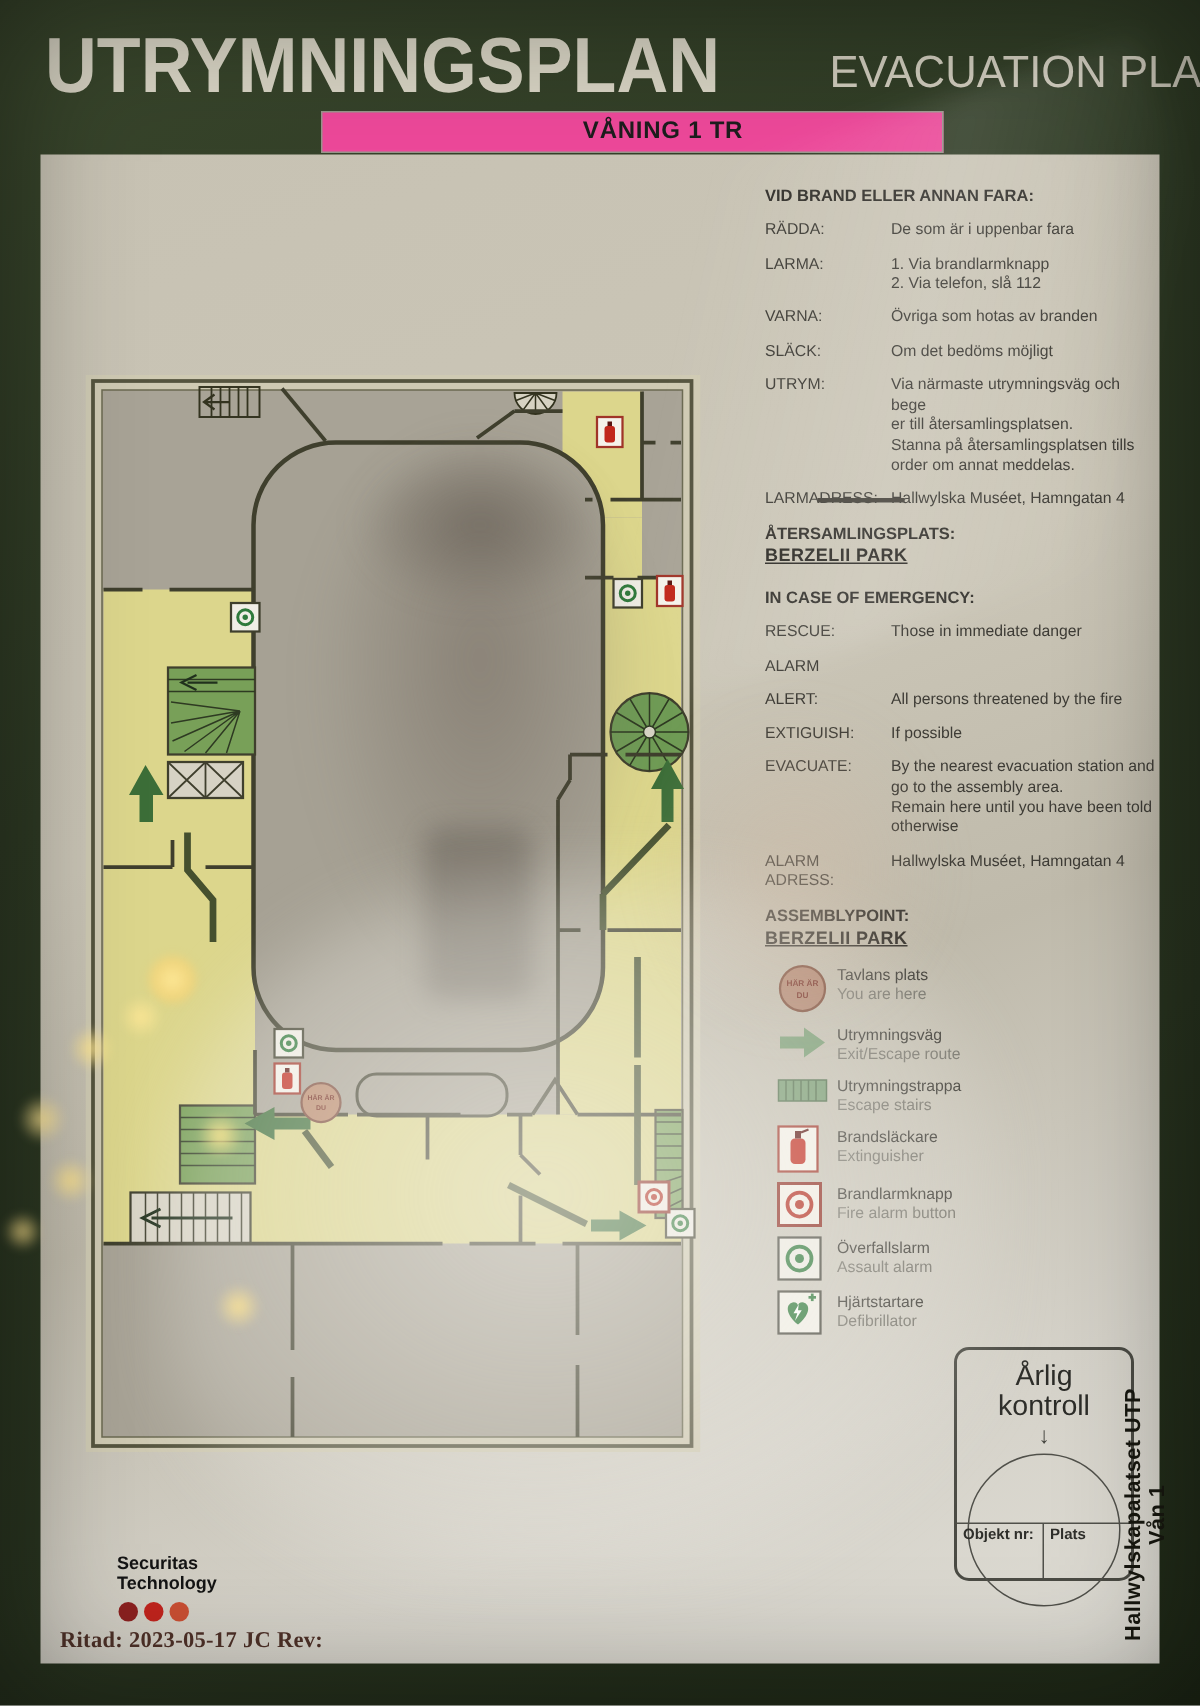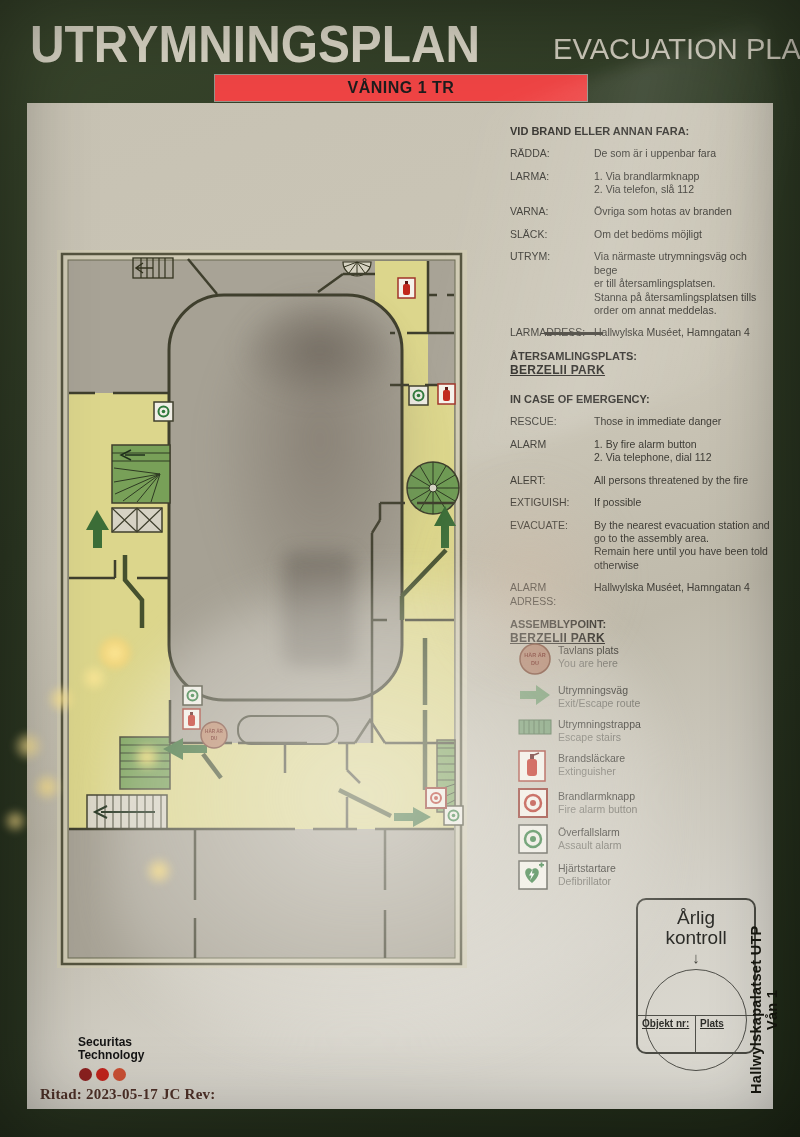--- a/index.html
+++ b/index.html
@@ -9,22 +9,22 @@
     font-family:"Liberation Sans", sans-serif;
   }
   body::after{content:"";position:absolute;inset:0;pointer-events:none;z-index:9;
     box-shadow:inset 0 0 90px rgba(0,0,0,.45);}
   .abs{position:absolute;}
   
   .title-sv{left:30px;top:14px;font-size:52px;font-weight:bold;color:#d6d2c2;
     letter-spacing:0px;transform:scaleX(.92);transform-origin:left top;white-space:nowrap;}
   .title-en{left:553px;top:32px;font-size:30px;font-weight:400;color:#cdc9ba;
     transform:scaleX(.97);transform-origin:left top;white-space:nowrap;}
-  .floor-bar{left:214px;top:74px;width:372px;height:26px;background:#ef4444;
-    border:1px solid #97948a;display:flex;align-items:center;justify-content:center;}
+  .floor-bar{left:214px;top:74px;width:372px;height:26px;background:#ec4899;
+    border:1px solid #97948a;display:flex;align-items:center;justify-content:center;padding-left:41px;}
   .floor-bar span{font-size:16px;font-weight:bold;color:#1d1d1d;letter-spacing:.5px;}
   
   .panel{left:27px;top:103px;width:746px;height:1006px;z-index:1;
     background:linear-gradient(160deg,#c7c2b3 0%,#cbc6b7 38%,#bfbaab 58%,#d5d2c9 82%,#dfddd5 100%);}
   
   .rcol{left:510px;top:124px;width:262px;z-index:2;color:#3e3c36;font-size:10.5px;line-height:1.28;}
   .h-b{font-weight:bold;color:#33312c;margin-bottom:9px;font-size:11px;}
   .row{display:flex;margin-bottom:9px;}
   .lbl{flex:0 0 84px;}
   .val{flex:1;}
@@ -40,21 +40,21 @@
   .leg-ic{flex:0 0 40px;display:flex;justify-content:flex-start;}
   .leg-tx{flex:1;font-size:10.5px;line-height:1.22;padding-top:2px;}
   .leg-sv{color:#3c3a34;}
   .leg-en{color:#75736a;}
   
   .insp{left:636px;top:898px;width:120px;height:156px;border:2px solid #4b4b44;border-radius:10px;
     z-index:2;color:#2f2f2b;box-sizing:border-box;}
   .insp-title{text-align:center;font-size:19px;line-height:1.05;color:#2c2c28;margin-top:8px;}
   .insp-arrow{text-align:center;font-size:15px;color:#44443e;line-height:1;margin-top:2px;}
   .insp-circle{width:100px;height:100px;border:1.5px solid #50504a;border-radius:50%;margin:4px auto 0;}
-  .insp-table{position:absolute;left:0;right:0;bottom:0;height:36px;border-top:1.5px solid #50504a;display:flex;text-decoration:underline;}
+  .insp-table{position:absolute;left:0;right:0;bottom:0;height:36px;border-top:1.5px solid #50504a;display:flex;}
   .insp-cell{font-size:10px;font-weight:bold;padding:2px 0 0 4px;box-sizing:border-box;}
   .insp-cell.c1{width:57px;}
   .insp-cell.c2{flex:1;border-left:1.5px solid #50504a;}
   
   .vlabel{left:748px;top:912px;height:196px;width:24px;z-index:2;
     writing-mode:vertical-rl;transform:rotate(180deg);
     font-size:14.5px;font-weight:bold;color:#17170f;letter-spacing:.3px;text-align:center;}
   
   .brand{left:78px;top:1036px;font-size:12px;font-weight:bold;color:#141414;line-height:1.07;z-index:2;}
   .dots{left:79px;top:1068px;display:flex;gap:4px;z-index:2;}
@@ -257,22 +257,20 @@
     <div class="a-v">BERZELII PARK</div>
   </div>
   <div class="gap8"></div>
   <div class="h-b">IN CASE OF EMERGENCY:</div>
   <div class="row">
       <span class="lbl">RESCUE:</span>
       <span class="val pre">Those in immediate danger</span>
     </div>
   <div class="row">
       <span class="lbl">ALARM</span>
-      <span class="val pre">1. By fire alarm button
-2. Via telephone, dial 112</span>
     </div>
   <div class="row">
       <span class="lbl">ALERT:</span>
       <span class="val pre">All persons threatened by the fire</span>
     </div>
   <div class="row">
       <span class="lbl">EXTIGUISH:</span>
       <span class="val pre">If possible</span>
     </div>
   <div class="row">

